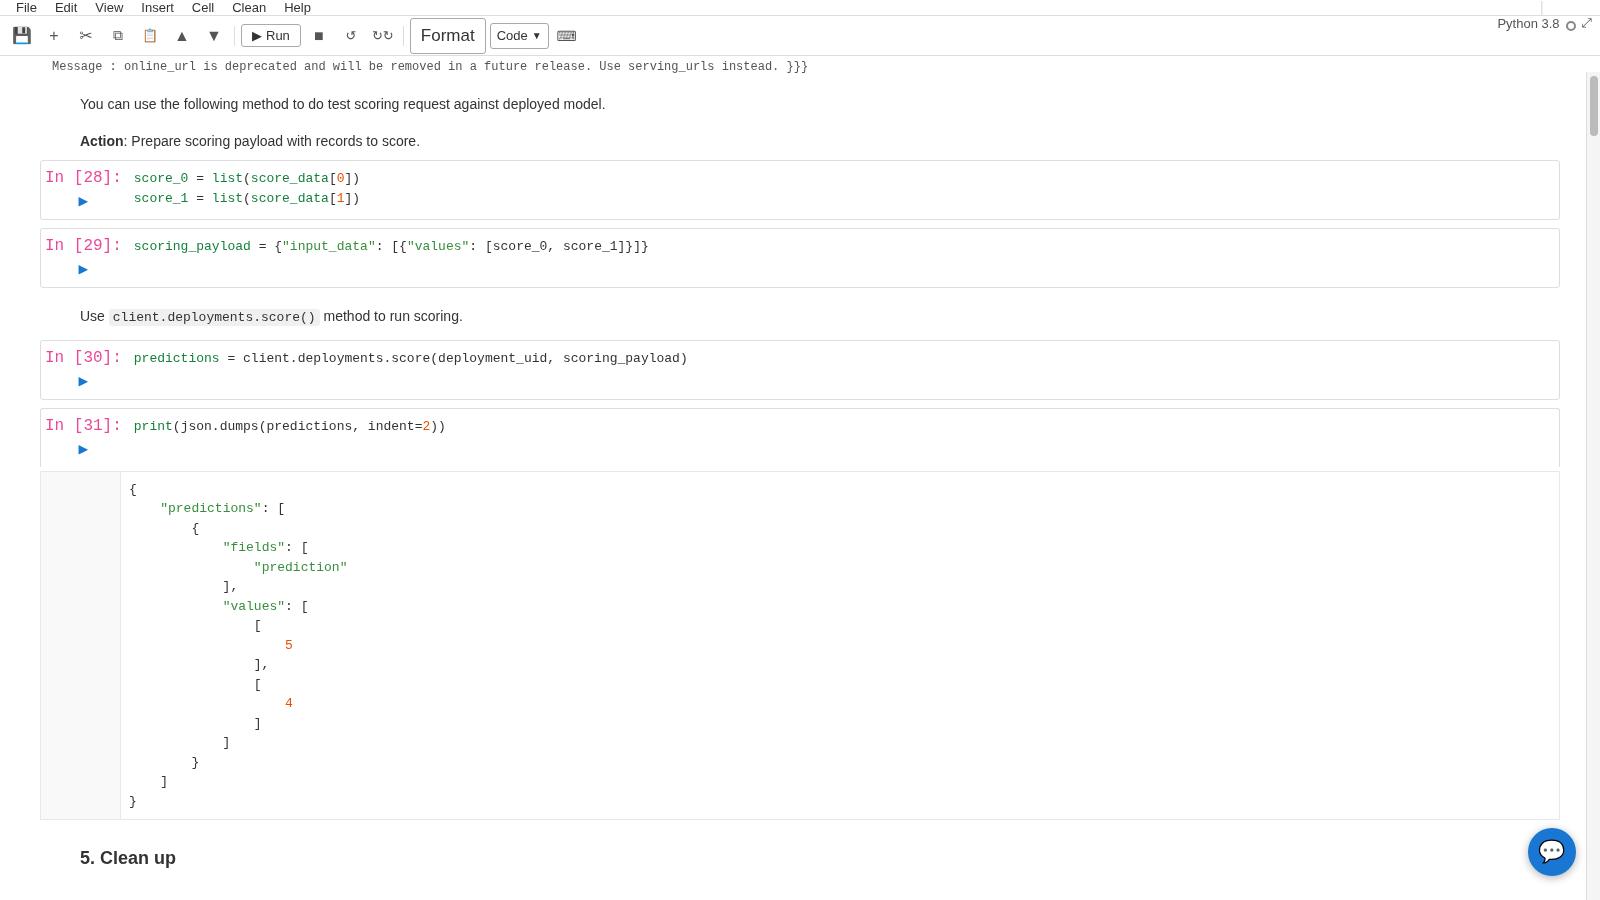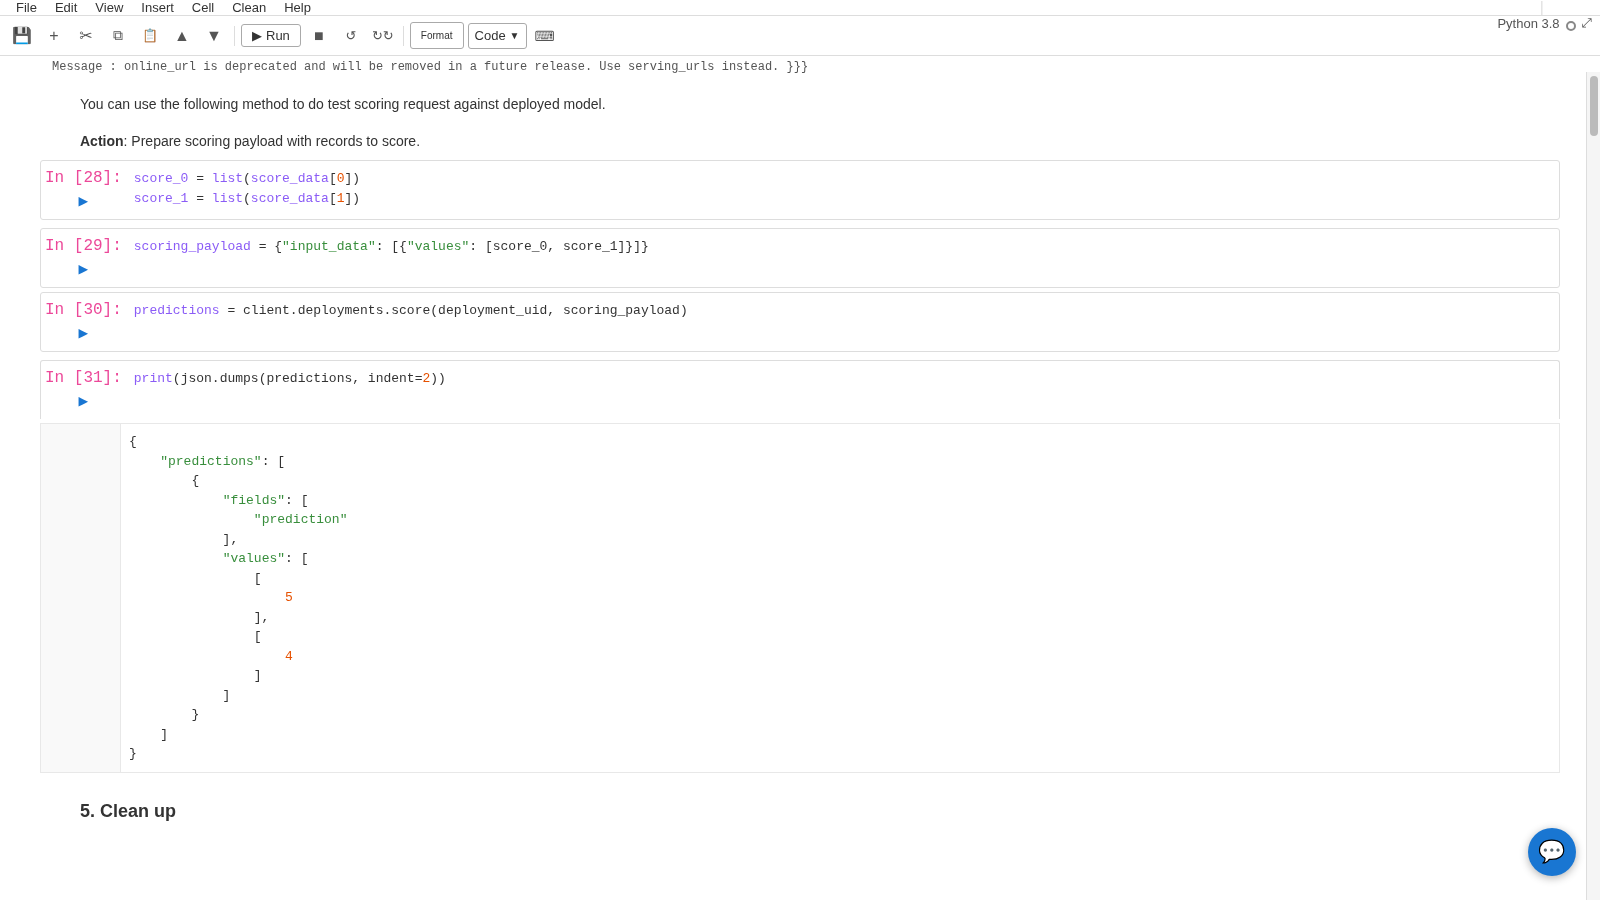--- a/index.html
+++ b/index.html
@@ -67,21 +67,21 @@
       cursor: pointer;
       font-size: 13px;
       color: #333;
     }
     .format-btn {
       padding: 7px 10px;
       border: 1px solid #aaa;
       background: transparent;
       border-radius: 3px;
       cursor: pointer;
-      font-size: 10px;
+      font-size: 17px;
       color: #333;
     }
     .cell-type-select {
       display: flex;
       align-items: center;
       border: 1px solid #aaa;
       border-radius: 3px;
       height: 26px;
       padding: 0 6px;
       font-size: 13px;
@@ -250,21 +250,21 @@
       background: #1976d2;
       border: none;
       cursor: pointer;
       display: flex;
       align-items: center;
       justify-content: center;
       box-shadow: 0 2px 8px rgba(0,0,0,0.3);
       color: #fff;
       font-size: 22px;
     }
-    .fn { color: #8b5cf6; }
+    .fn { color: #15803d; }
     .str { color: #388e3c; }
     .num { color: #e65100; }
   </style>
 </head>
 <body>
 
 <div class="menu-bar">
   <span class="menu-item">File</span>
   <span class="menu-item">Edit</span>
   <span class="menu-item">View</span>
@@ -334,20 +334,25 @@
   </div>
 
   <div class="code-cell" style="margin-top:8px;">
     <div class="cell-gutter">
       <span class="cell-label">In [29]:</span>
       <span class="run-icon">▶</span>
     </div>
     <div class="cell-code"><span class="fn">scoring_payload</span> = {<span class="str">"input_data"</span>: [{<span class="str">"values"</span>: [score_0, score_1]}]}</div>
   </div>
 
+  <div class="md-cell" style="padding-top:14px;padding-bottom:8px;">
+    <p>
+      <span>Use </span><code class="inline-code">client.deployments.score()</code><span> method to run scoring.</span>
+    </p>
+  </div>
 
   <div class="code-cell">
     <div class="cell-gutter">
       <span class="cell-label">In [30]:</span>
       <span class="run-icon">▶</span>
     </div>
     <div class="cell-code"><span class="fn">predictions</span> = client.deployments.score(deployment_uid, scoring_payload)</div>
   </div>
 
   <div class="code-cell" style="margin-top:8px; border-bottom:none; border-radius: 3px 3px 0 0;">

